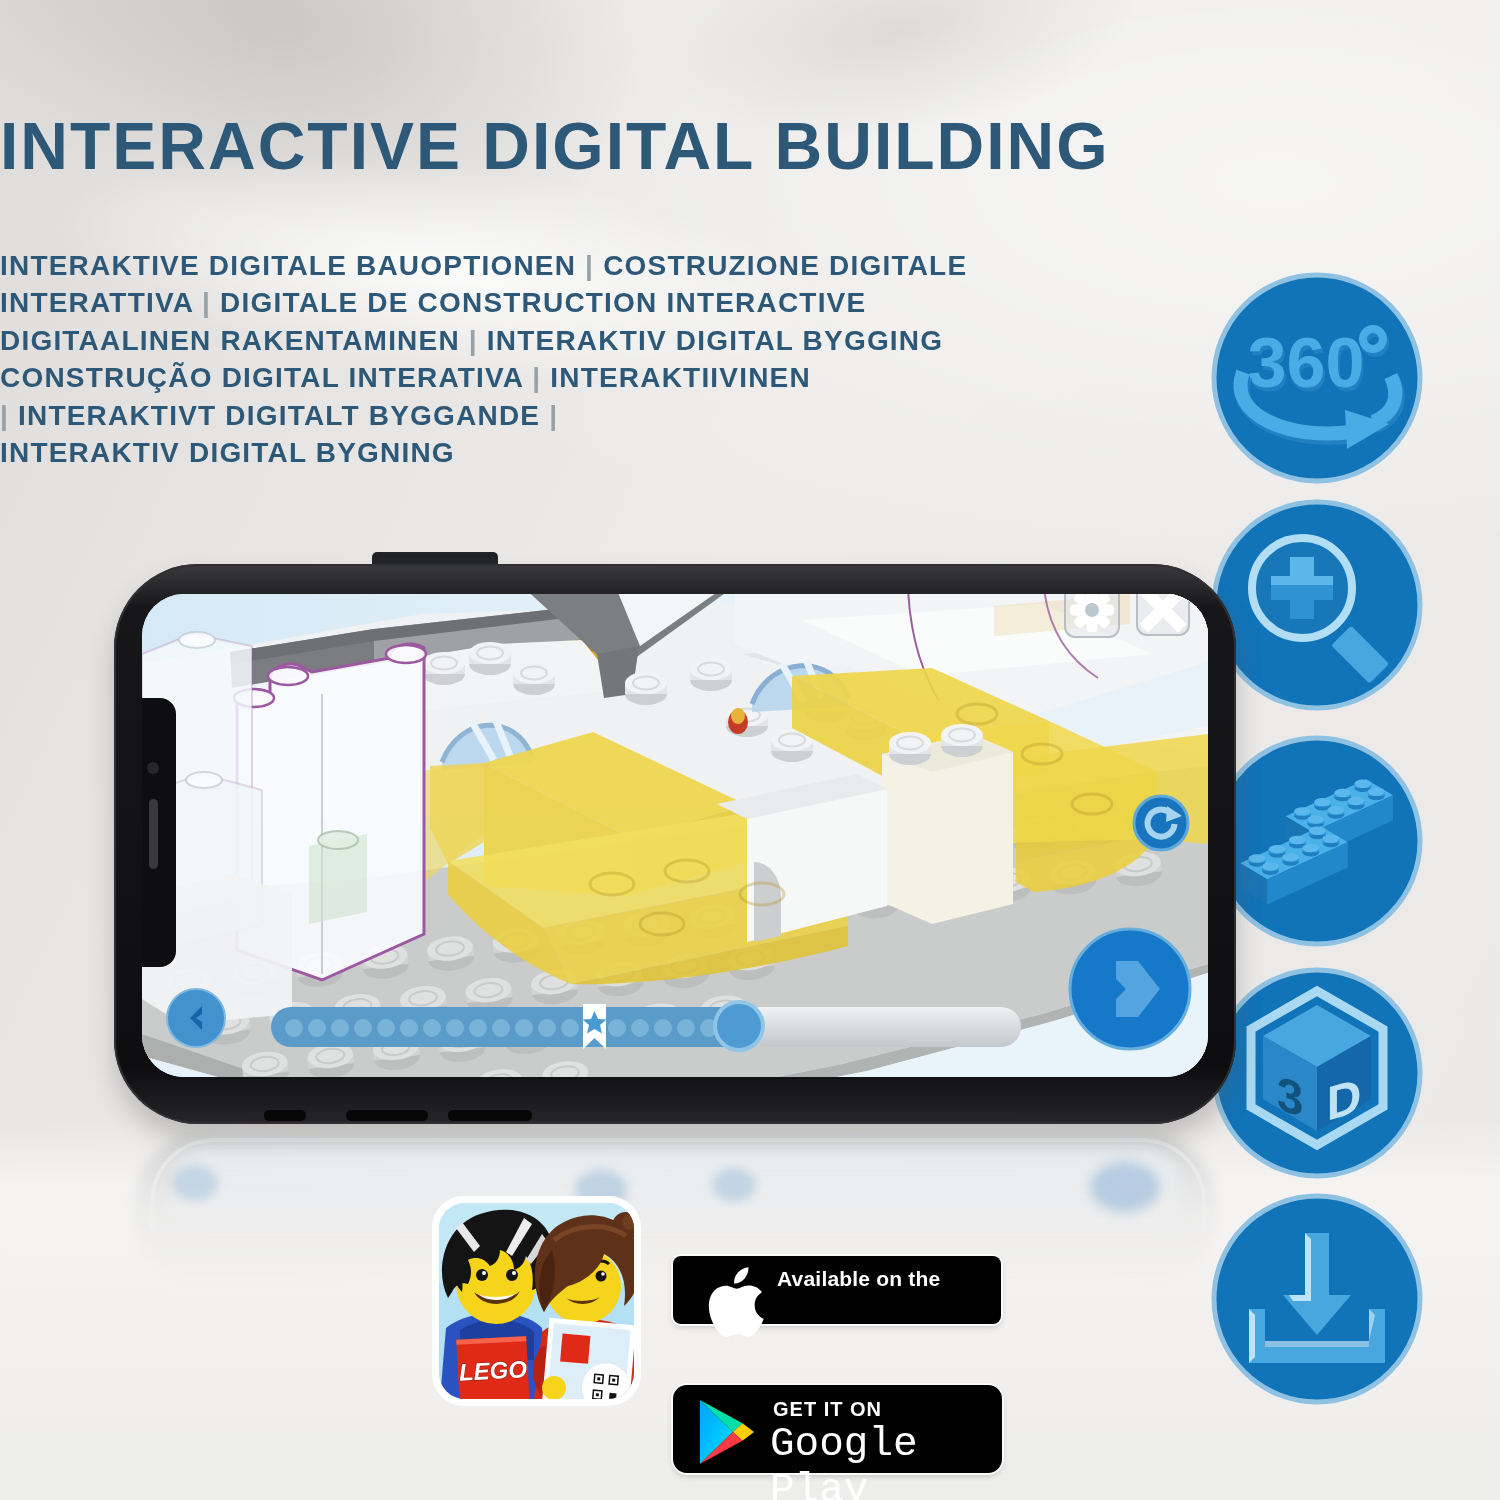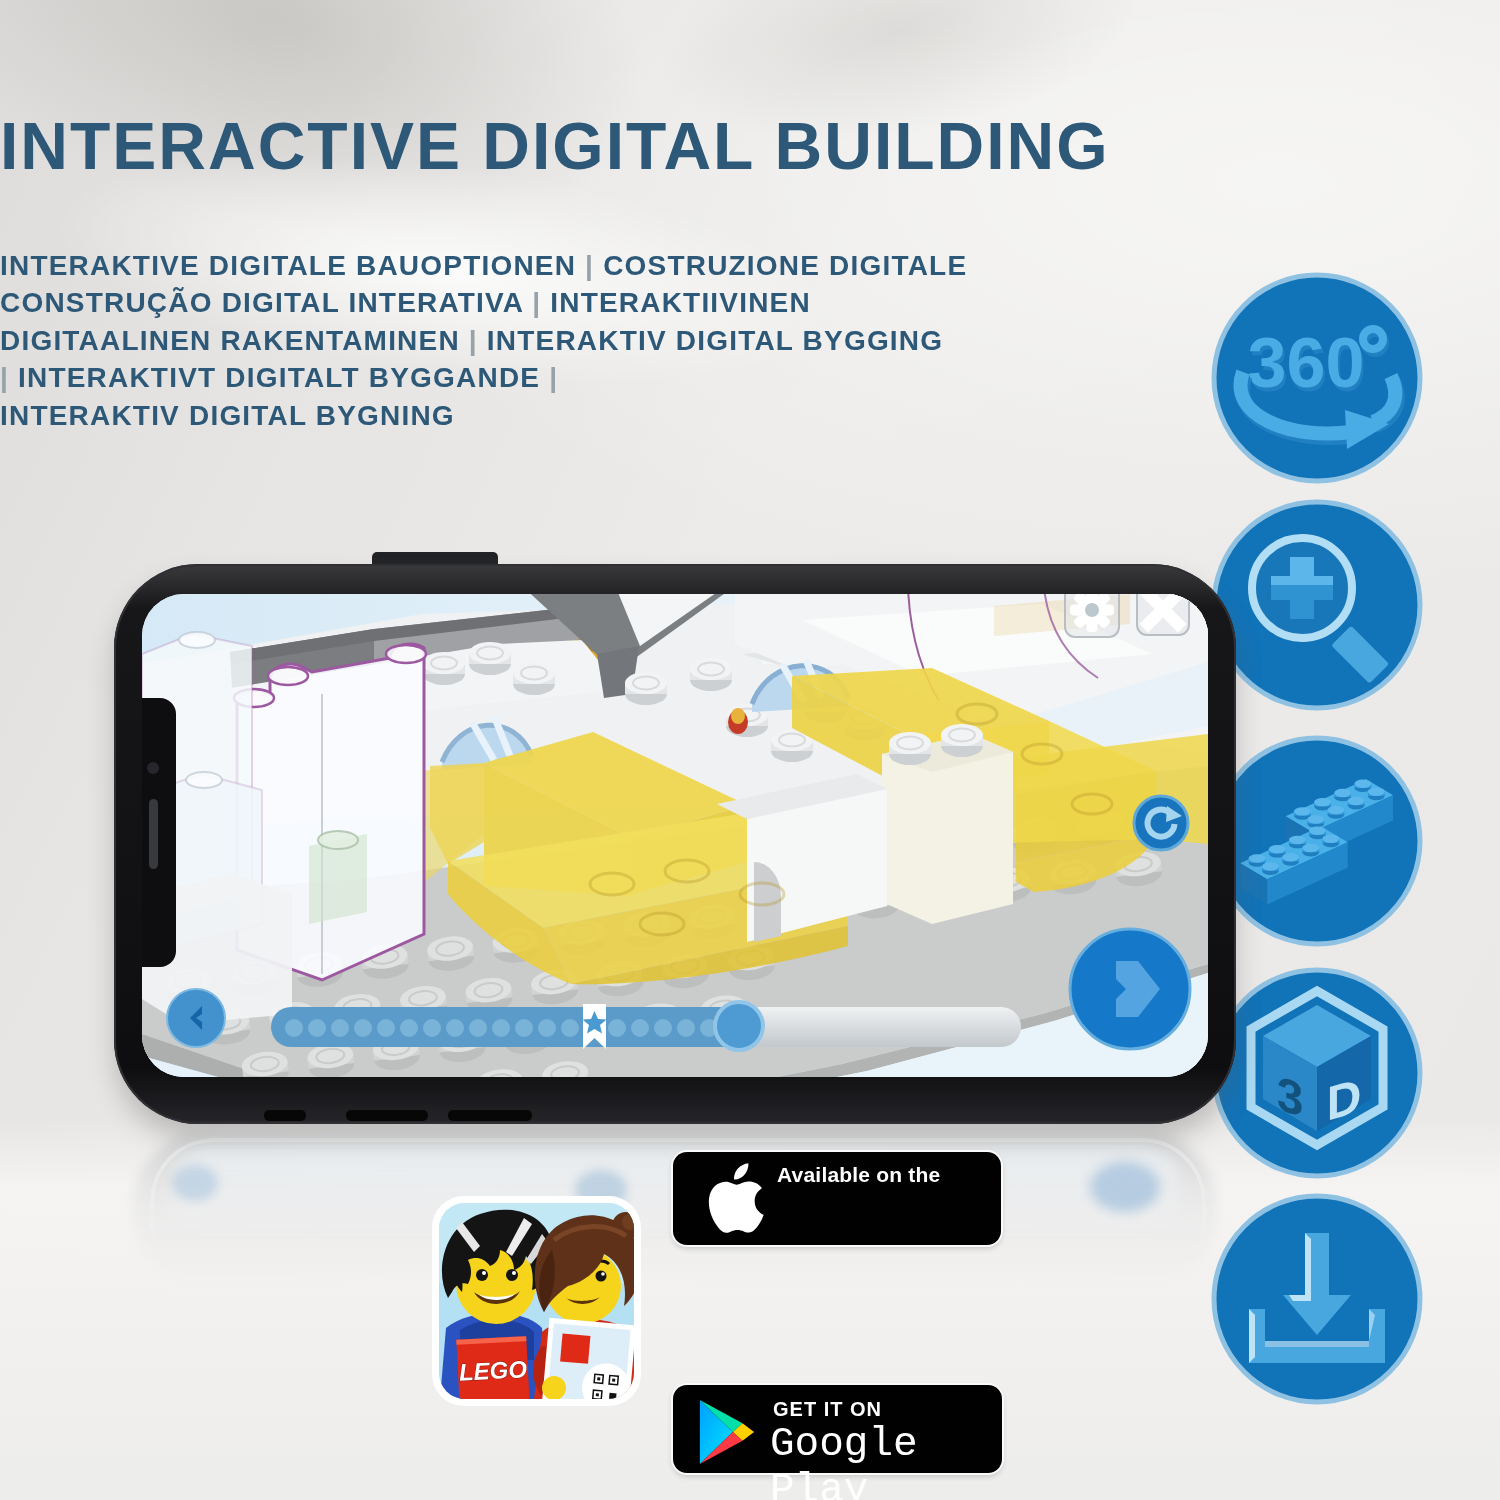--- a/index.html
+++ b/index.html
@@ -43,22 +43,23 @@
 <div class="abs" style="left:575px;top:1170px;width:52px;height:40px;border-radius:50%;background:rgba(90,150,200,0.30);filter:blur(5px);"></div>
 <div class="abs" style="left:712px;top:1168px;width:44px;height:34px;border-radius:50%;background:rgba(90,150,200,0.28);filter:blur(5px);"></div>
 <div class="abs" style="left:1090px;top:1162px;width:70px;height:50px;border-radius:50%;background:rgba(60,130,195,0.30);filter:blur(6px);"></div>
 
 <div class="abs" style="left:0;top:108px;width:1480px;
   color:#2d5878;font-weight:bold;font-size:66px;letter-spacing:2px;">INTERACTIVE DIGITAL BUILDING</div>
 
 <div class="abs" style="left:0;top:247px;width:1420px;text-align:left;color:#2d5878;
   font-weight:bold;font-size:28px;letter-spacing:1.2px;line-height:37.4px;">
   <div>INTERAKTIVE DIGITALE BAUOPTIONEN <span style="color:#97a1a8">|</span> COSTRUZIONE DIGITALE</div>
+  <div>INTERATTIVA <span style="color:#97a1a8">|</span> DIGITALE DE CONSTRUCTION INTERACTIVE</div>
+  <div>DIGITAALINEN RAKENTAMINEN <span style="color:#97a1a8">|</span> INTERAKTIV DIGITAL BYGGING</div>
   <div>CONSTRUÇÃO DIGITAL INTERATIVA <span style="color:#97a1a8">|</span> INTERAKTIIVINEN</div>
-  <div>DIGITAALINEN RAKENTAMINEN <span style="color:#97a1a8">|</span> INTERAKTIV DIGITAL BYGGING</div>
   <div><span style="color:#97a1a8">|</span> INTERAKTIVT DIGITALT BYGGANDE <span style="color:#97a1a8">|</span></div>
   <div>INTERAKTIV DIGITAL BYGNING</div>
 </div>
 
 <svg class="abs" style="left:1209px;top:270px;z-index:2;" width="216" height="216" viewBox="0 0 216 216">
   <circle cx="108" cy="108" r="103" fill="#1173b8" stroke="#8fc2e2" stroke-width="5"></circle>
   <g font-family="Liberation Sans" font-weight="bold" text-anchor="middle">
     <text x="97" y="117" font-size="70" fill="#2080c2" transform="translate(2,4)">360</text>
     <text x="97" y="117" font-size="70" fill="#49ace4">360</text>
   </g>
@@ -518,21 +519,21 @@
         <rect x="165.5" y="179.5" width="5" height="5"></rect>
         <rect x="180.5" y="179.5" width="5" height="5"></rect>
         <rect x="165.5" y="195.5" width="5" height="5"></rect>
       </g>
     </g>
 
     <circle cx="122" cy="192" r="12" fill="#f6d41c"></circle>
   </g>
 </svg>
 
-<div class="abs" style="left:673px;top:1152px;width:328px;height:93px;background:#010101;border-radius:14px;
+<div class="abs" style="left:673px;top:1256px;width:328px;height:68px;background:#010101;border-radius:8px;
   box-shadow:0 0 0 2px #fafafa, 0 3px 6px rgba(0,0,0,0.2);z-index:6;">
 
   <svg class="abs" style="left:32px;top:11px;" width="60" height="72" viewBox="0 0 50 62">
     <path d="M33.3 9.9c2.1-2.6 3.6-6.1 3.2-9.7-3.1.1-6.8 2.1-9 4.6-2 2.3-3.7 5.9-3.2 9.4 3.4.3 6.9-1.7 9-4.3z" fill="#ffffff"></path>
     <path d="M41.9 32.9c-.1-7.4 6-10.9 6.3-11.1-3.4-5-8.7-5.7-10.6-5.8-4.5-.5-8.8 2.7-11.1 2.7-2.3 0-5.8-2.6-9.6-2.5-4.9.1-9.5 2.9-12 7.3-5.1 8.9-1.3 22 3.7 29.2 2.4 3.5 5.3 7.5 9.1 7.3 3.7-.1 5.1-2.4 9.5-2.4 4.4 0 5.7 2.4 9.6 2.3 4-.1 6.5-3.6 8.9-7.1 2.8-4.1 3.9-8 4-8.2-.1 0-7.7-3-7.8-11.7z" fill="#ffffff"></path>
   </svg>
   <div class="abs" style="left:104px;top:11px;color:#fff;font-size:21px;font-weight:bold;letter-spacing:0.2px;">Available on the</div>
 </div>
 
 <div class="abs" style="left:673px;top:1385px;width:329px;height:88px;background:#010101;border-radius:14px;

